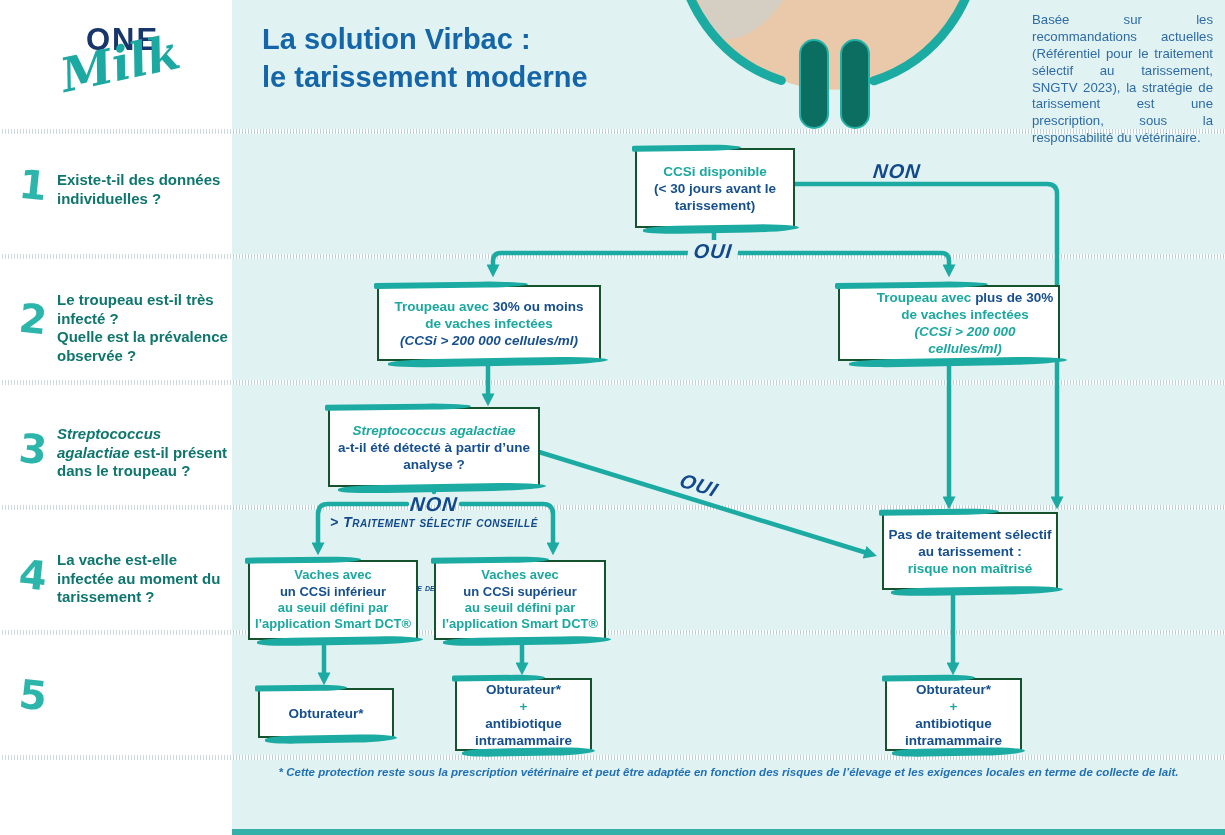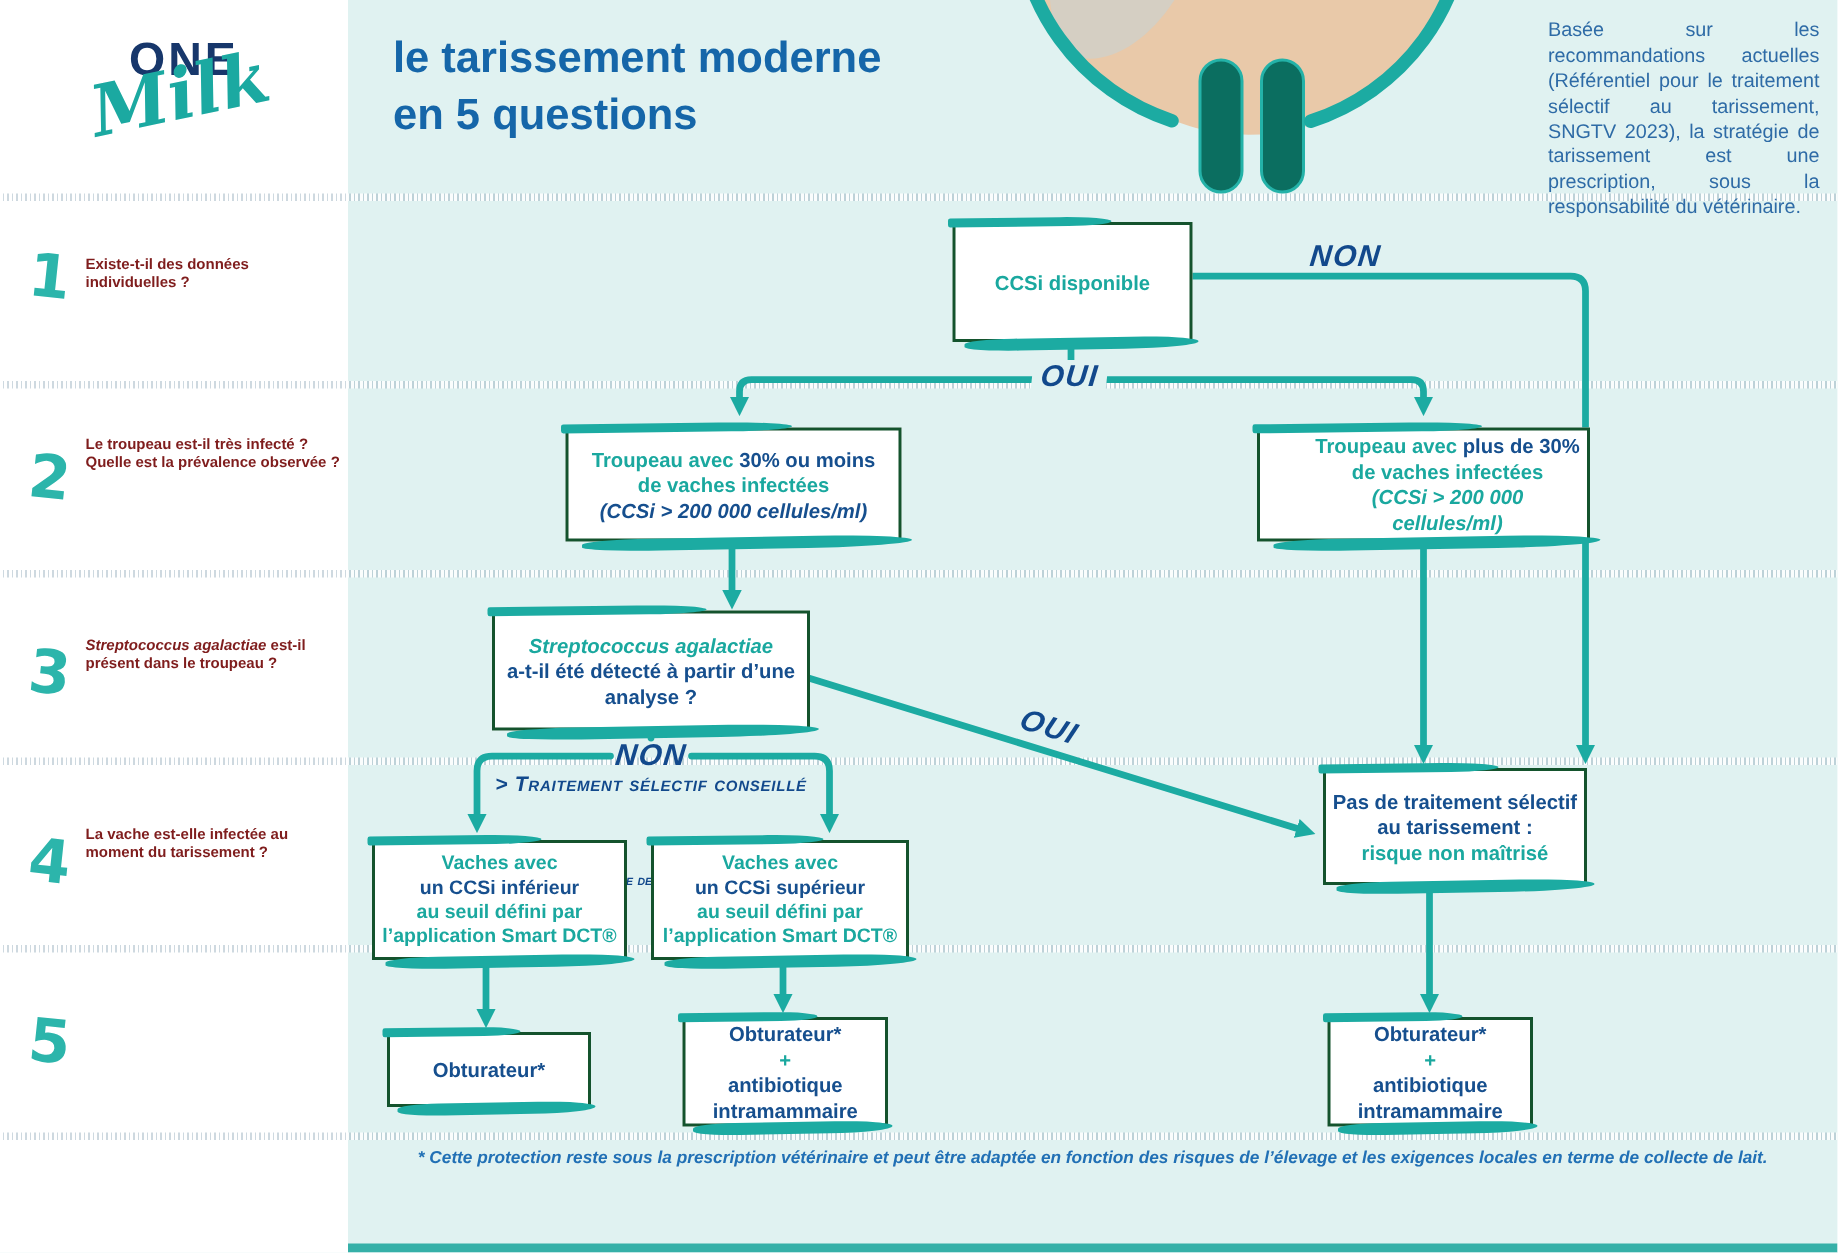--- a/index.html
+++ b/index.html
@@ -14,21 +14,21 @@
   .logo-milk{position:absolute;left:2px;top:20px;font-family:"DejaVu Serif",serif;font-style:italic;
      font-weight:bold;font-size:47px;color:#1ba9a1;transform:rotate(-12deg);}
   .title{position:absolute;left:262px;top:20px;width:420px;z-index:4;
      font-size:29px;font-weight:bold;color:#1566a9;line-height:1.32;}
   .disclaimer{position:absolute;left:1032px;top:12px;width:181px;z-index:4;
      font-size:13.2px;color:#2e6ba6;text-align:justify;line-height:1.28;}
   
   .qnum{position:absolute;left:12px;width:42px;text-align:center;z-index:4;
      font-family:"DejaVu Sans",sans-serif;font-size:40px;font-weight:bold;color:#2cb5ab;transform:rotate(6deg);}
   .qtext{position:absolute;left:57px;width:172px;z-index:4;
-     font-size:10px;font-weight:bold;color:#7f1d1d;line-height:1.24;}
+     font-size:15px;font-weight:bold;color:#0f766e;line-height:1.24;}
   .qitalic{font-style:italic;}
   
   .fbox{position:absolute;background:#ffffff;border:2px solid #14532d;z-index:7;box-sizing:border-box;
      display:flex;flex-direction:column;align-items:center;justify-content:center;text-align:center;
      font-size:13.5px;font-weight:bold;line-height:1.26;color:#164f8e;padding:2px 4px;}
   .fbox::before{content:"";position:absolute;top:-5px;left:-5px;width:70%;height:6px;background:#1caba2;
      border-radius:3px 60% 50% 3px / 3px 100% 90% 3px;transform:rotate(-0.7deg);}
   .fbox::after{content:"";position:absolute;bottom:-7px;left:4%;width:100%;height:8px;background:#1caba2;
      border-radius:40% 55% 60% 45% / 80% 90% 100% 70%;transform:rotate(-1deg);}
   .t{color:#1aa89f;} .n{color:#164f8e;} .it{font-style:italic;}
@@ -53,22 +53,22 @@
   <div class="divider" style="top:380px"></div>
   <div class="divider" style="top:505px"></div>
   <div class="divider" style="top:630px"></div>
   <div class="divider" style="top:755px"></div>
 
   <div class="logo">
     <div class="logo-one">ONE</div>
     <div class="logo-milk">Milk</div>
   </div>
   <div class="title">
+    <div>La solution Virbac :</div>
     <div>le tarissement moderne</div>
-    <div>en 5 questions</div>
   </div>
   <div class="disclaimer">Basée sur les recommandations actuelles (Référentiel pour le traitement sélectif au tarissement, SNGTV 2023), la stratégie de tarissement est une prescription, sous la responsabilité du vétérinaire.</div>
 
   <svg class="udder" viewBox="0 0 380 140">
     <path d="M 51 0 C 68 42 120 76 160 86 C 180 91 205 91 225 86 C 265 74 308 42 325 0 Z" fill="#e9c9a9"></path>
     <path d="M 60 0 L 143 0 C 122 32 92 48 68 34 C 64 23 61 11 60 0 Z" fill="#d5cfc3"></path>
     <rect x="160" y="40" width="28" height="88" rx="14" fill="#0b6e60" stroke="#24b2a8" stroke-width="2"></rect>
     <rect x="201" y="40" width="28" height="88" rx="14" fill="#0b6e60" stroke="#24b2a8" stroke-width="2"></rect>
     <circle cx="188" cy="-62" r="150" fill="none" stroke="#1caba2" stroke-width="9" stroke-linecap="round" stroke-dasharray="189 94 660"></circle>
   </svg>
@@ -120,20 +120,21 @@
 
   <div class="hand hand-big" style="left:862px;top:160px;width:70px;text-align:center;">NON</div>
   <div class="hand hand-big" style="left:688px;top:240px;width:50px;text-align:center;background:#e0f2f1;">OUI</div>
   <div class="hand hand-big" style="left:405px;top:493px;width:58px;text-align:center;">NON</div>
   <div class="hand small-caps" style="left:308px;top:514px;width:252px;text-align:center;font-size:14px;">&gt; Traitement sélectif conseillé</div>
   <div class="hand small-caps" style="left:300px;top:534px;width:268px;text-align:center;font-size:10.5px;letter-spacing:0;margin-top:47px;">(y compris en présence de Staphylococcus aureus)</div>
   <div class="hand hand-big" style="left:672px;top:474px;width:54px;text-align:center;transform:rotate(17deg) skewX(-6deg);">OUI</div>
 
   <div class="fbox" style="left:635px;top:148px;width:160px;height:80px;">
     <div class="t">CCSi disponible</div>
+    <div class="n">(&lt; 30 jours avant le tarissement)</div>
   </div>
 
   <div class="fbox" style="left:377px;top:285px;width:224px;height:76px;">
     <div><span class="t">Troupeau avec </span><span class="n">30% ou moins</span></div>
     <div class="t">de vaches infectées</div>
     <div class="n it">(CCSi &gt; 200 000 cellules/ml)</div>
   </div>
 
   <div class="fbox" style="left:838px;top:285px;width:222px;height:76px;padding-left:36px;">
     <div><span class="t">Troupeau avec </span><span class="n">plus de 30%</span></div>

